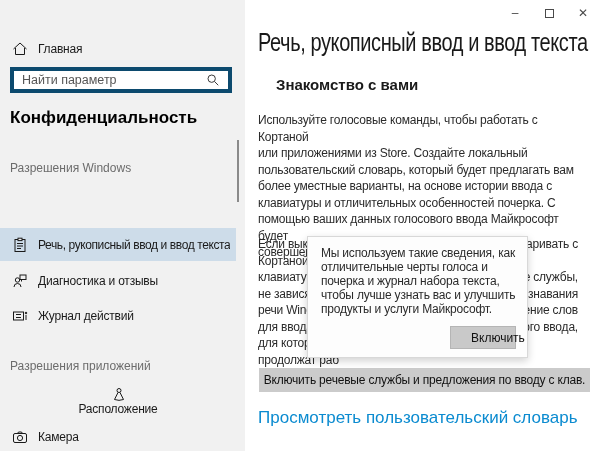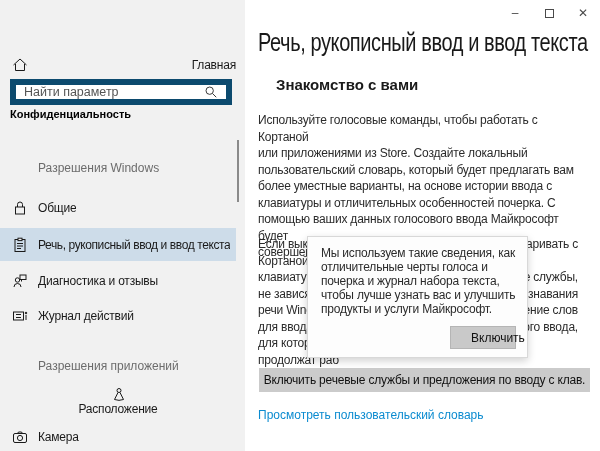--- a/index.html
+++ b/index.html
@@ -14,44 +14,44 @@
   .win-btn { width:34px; height:26px; display:flex; align-items:center; justify-content:center; color:#4a4a4a; font-size:12px; cursor:pointer; }
   .max-box { width:9px; height:9px; border:1px solid #4a4a4a; display:inline-block; }
 
   
   .sidebar { position:absolute; left:0; top:0; width:245px; height:451px; background:#f1f1f1; }
   .scroll-thumb { position:absolute; left:237px; top:140px; width:2px; height:62px; background:#8a8a8a; }
   .side-row { position:absolute; left:0; width:236px; height:34px; display:flex; align-items:center; cursor:pointer; }
   .side-row.selected { background:#cddce9; }
   .side-icon { width:16px; height:16px; margin-left:12px; margin-right:10px; flex:0 0 auto; color:#1a1a1a; }
   .side-label { font-size:12px; letter-spacing:-0.2px; white-space:nowrap; overflow:hidden; }
-  .home-row { top:48px;justify-content:space-between; }
-  .search-box { position:absolute; left:10px; top:79px; width:222px; height:26px; background:#fff; border:6px solid #0c4a6e; display:flex; align-items:center; }
+  .home-row { top:32px; }
+  .search-box { position:absolute; left:10px; top:67px; width:222px; height:26px; background:#fff; border:4px solid #0c4a6e; display:flex; align-items:center; }
   .search-input { flex:1; border:none; outline:none; background:transparent; font-family:"Liberation Sans",sans-serif; font-size:12.5px; color:#333; padding:0 4px 0 8px; }
   .search-input::placeholder { color:#555; }
   .search-glyph { width:14px; height:14px; margin-right:8px; color:#333; flex:0 0 auto; }
-  .cat-title { position:absolute; left:10px; top:108px; font-size:11px; font-weight:bold; color:#000; }
-  .sec-header { position:absolute; left:10px; font-size:12px; color:#6c6c6c; white-space:nowrap;margin-left:28px; }
+  .cat-title { position:absolute; left:10px; top:108px; font-size:17px; font-weight:bold; color:#000; }
+  .sec-header { position:absolute; left:10px; font-size:12px; color:#6c6c6c; white-space:nowrap; }
   .sec1 { top:161px; }
   .sec2 { top:359px;text-align:center; }
   .row-obshie { top:191px; }
   .row-speech { top:228px; height:33px; }
   .row-diag { top:264px; }
   .row-journal { top:299px; }
   .row-location { top:386px;flex-direction:column; }
   .row-camera { top:420px; }
 
   
   .main-title { position:absolute; left:258px; top:28px; font-size:25px; font-weight:400; color:#191919; white-space:nowrap; letter-spacing:-0.5px; transform:scaleX(0.8); transform-origin:left top; }
   .sub-title { position:absolute; left:276px; top:76px; font-size:15px; color:#1a1a1a; }
   .para1 { position:absolute; left:258px; top:112px; width:330px; font-size:12px; line-height:16.5px; letter-spacing:-0.2px; color:#2b2b2b; white-space:pre-line; }
   .para2 { position:absolute; left:258px; top:236px; width:320px; }
   .p2row { display:flex; justify-content:space-between; height:16.5px; font-size:12px; line-height:16.5px; letter-spacing:-0.2px; color:#2b2b2b; white-space:nowrap; }
   .toggle-btn { position:absolute; left:259px; top:368px; width:331px; height:24px; background:#cbcbcb; border:none; font-family:"Liberation Sans",sans-serif; font-size:12px; letter-spacing:-0.2px; color:#111; cursor:pointer; display:flex; align-items:center; justify-content:center; white-space:nowrap; }
-  .dict-link { position:absolute; left:258px; top:408px; font-size:12px; color:#0b8bd0; cursor:pointer; white-space:nowrap; }
+  .dict-link { position:absolute; left:258px; top:408px; font-size:17px; color:#0b8bd0; cursor:pointer; white-space:nowrap; }
 
   
   .popup { position:absolute; left:307px; top:236px; width:221px; height:122px; background:#fdfdfd; border:1px solid #d8d8d8; box-shadow:0 3px 8px rgba(0,0,0,0.18); z-index:5; }
   .popup-text { position:absolute; left:13px; top:9px; font-size:12px; line-height:14px; letter-spacing:-0.2px; color:#2b2b2b; white-space:pre-line; }
   .popup-btn { position:absolute; right:11px; bottom:8px; width:66px; height:23px; background:#c9c9c9; border:1px solid #b5b5b5; font-family:"Liberation Sans",sans-serif; font-size:12px; color:#111; cursor:pointer;padding-left:20px; }
 
   svg { display:block; width:100%; height:100%; }
 </style>
 </head>
 <body>
@@ -87,29 +87,20 @@
             <circle cx="6.5" cy="6.5" r="4.2"></circle>
             <line x1="9.8" y1="9.8" x2="14" y2="14"></line>
           </svg>
       </span>
     </div>
 
     <div class="cat-title">Конфиденциальность</div>
 
     <div class="sec-header sec1">Разрешения Windows</div>
 
-    <div class="side-row row-obshie">
-      <span class="side-icon">
-        <svg viewBox="0 0 16 16" fill="none" stroke="currentColor" stroke-width="1">
-            <rect x="3.5" y="7" width="9" height="7"></rect>
-            <path d="M5.5 7 V4.5 a2.5 2.5 0 0 1 5 0 V7"></path>
-          </svg>
-      </span>
-      <span class="side-label">Общие</span>
-    </div>
 
     <div class="side-row row-speech selected">
       <span class="side-icon">
         <svg viewBox="0 0 16 16" fill="none" stroke="currentColor" stroke-width="1">
             <rect x="3" y="2.5" width="10" height="12"></rect>
             <rect x="6" y="1.2" width="4" height="2.4" fill="#f1f1f1"></rect>
             <line x1="5" y1="6.5" x2="11" y2="6.5"></line>
             <line x1="5" y1="9" x2="11" y2="9"></line>
             <line x1="5" y1="11.5" x2="9" y2="11.5"></line>
           </svg>

